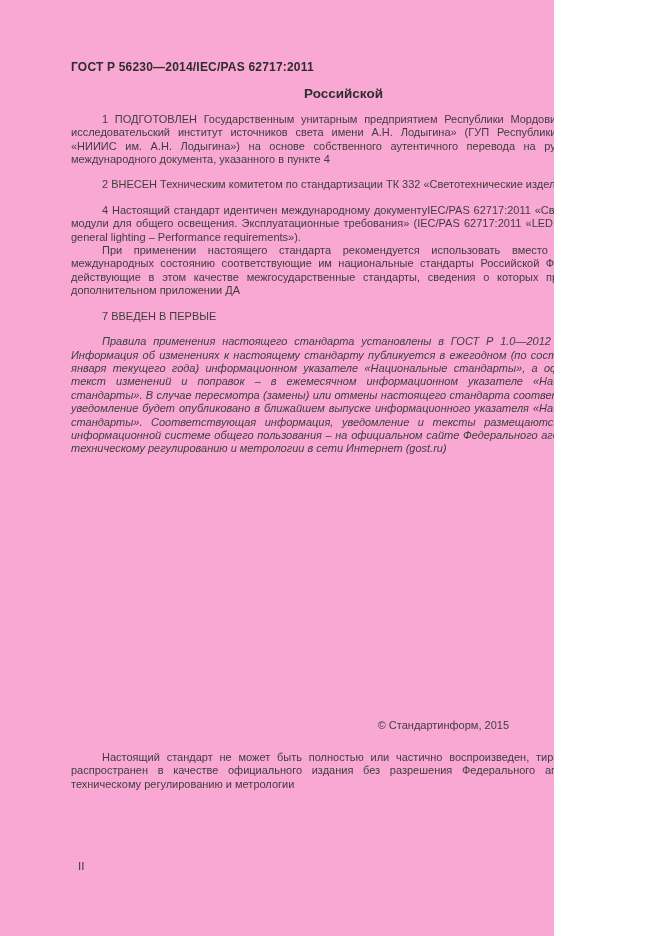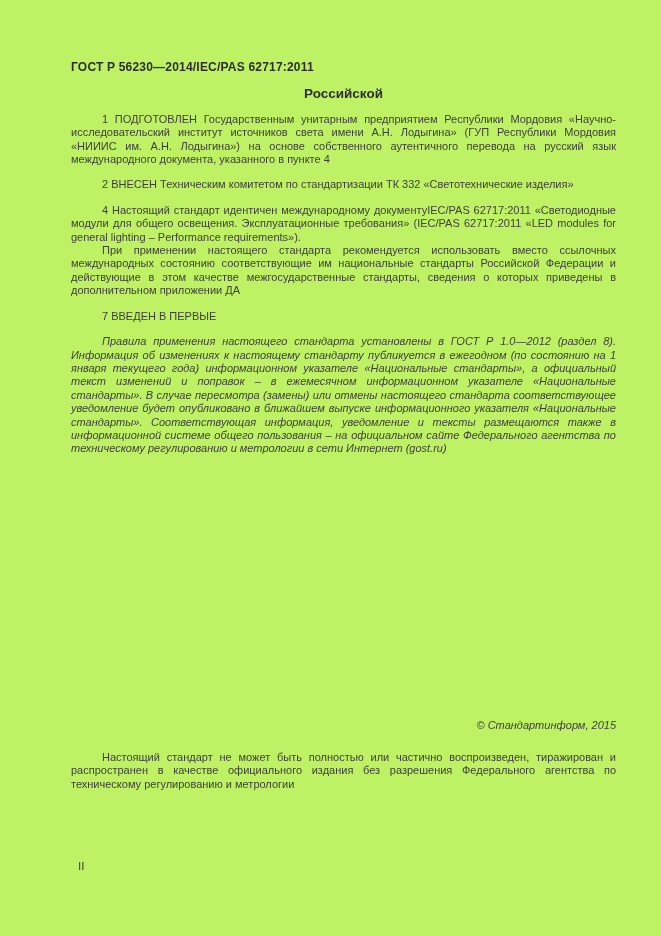--- a/index.html
+++ b/index.html
@@ -2,23 +2,23 @@
 <html><head>
 <meta charset="utf-8">
 <style>
   html, body {
     margin: 0;
     padding: 0;
     background: #ffffff;
   }
   .page {
     position: relative;
-    width: 661px;
+    width: 554px;
     height: 936px;
-    background: #bef264;
+    background: #f9a8d4;
     font-family: "Liberation Sans", sans-serif;
     font-size: 11px;
     line-height: 13.4px;
     color: #3e3e3e;
     overflow: hidden;
   }
   .content {
     position: absolute;
     top: 0;
     left: 71px;
@@ -50,21 +50,20 @@
     font-style: italic;
   }
   .copyright {
     position: absolute;
     top: 719px;
     right: 45px;
     left: 71px;
     text-align: right;
     font-size: 11px;
     color: #3e3e3e;
-    font-style: italic;
   }
   .footer-note {
     position: absolute;
     top: 751px;
     left: 71px;
     width: 545px;
     text-align: justify;
     text-indent: 31px;
   }
   .page-number {

